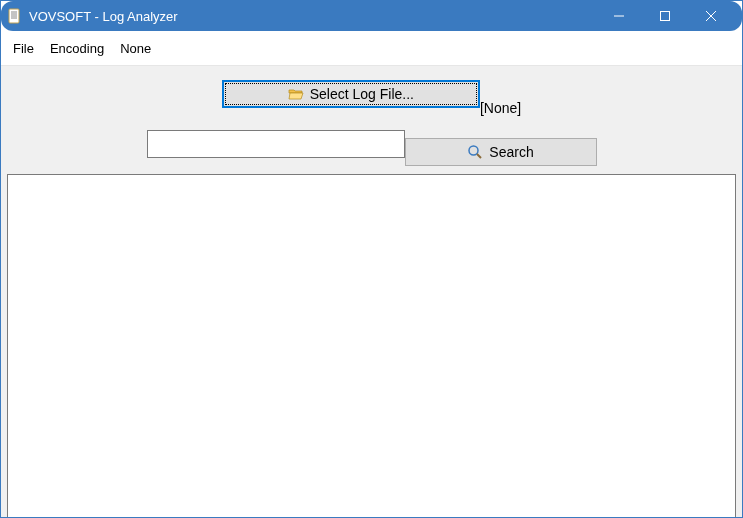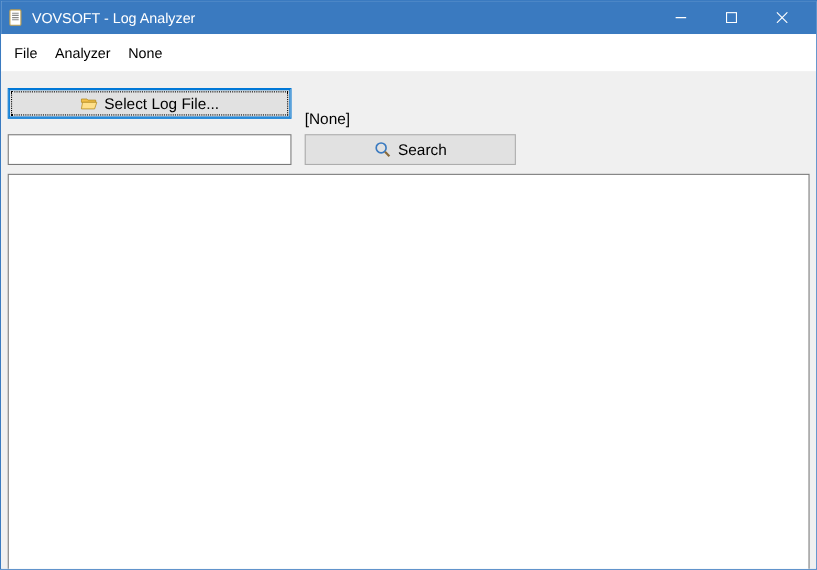--- a/index.html
+++ b/index.html
@@ -12,20 +12,21 @@
       overflow: hidden;
       border: 1px solid #3a7ac0;
     }
     .titlebar {
       height: 30px;
       background: #3a7ac0;
       color: #fff;
       display: flex;
       align-items: center;
       padding: 0 8px 0 6px;
+      border-radius: 12px;
     }
     .titlebar .app-icon {
       width: 16px; height: 16px; margin-right: 6px;
       display: flex; align-items: center; justify-content: center;
     }
     .titlebar .title { flex: 0 0 auto; font-size: 13px; }
     .titlebar .spacer { flex: 1; }
     .win-controls { display: flex; gap: 0; }
     .win-btn {
       width: 46px; height: 30px; display: flex; align-items: center; justify-content: center;
@@ -45,21 +46,21 @@
       font-size: 13px;
     }
     .client {
       background: #f0f0f0;
       padding: 6px;
       display: flex;
       flex-direction: column;
       gap: 6px;
       height: calc(518px - 30px - 22px - 2px);
     }
-    .row { display: flex; align-items: center; gap: 12px; }
+    .row { display: flex; align-items: center; gap: 0; justify-content: center; }
     .btn {
       background: #e1e1e1;
       border: 1px solid #adadad;
       height: 28px;
       display: flex;
       align-items: center;
       justify-content: center;
       gap: 6px;
       cursor: pointer;
       font-size: 14px;
@@ -74,21 +75,21 @@
     }
     .select-file-btn { width: 258px; }
     .file-label { font-size: 14px; margin-top: 28px; }
     .search-input {
       width: 258px; height: 28px;
       border: 1px solid #7a7a7a;
       background: #fff;
       padding: 0 4px;
       font-size: 13px;
     }
-    .search-btn { width: 192px; }
+    .search-btn { width: 192px; margin-top: 16px; }
     .checkbox-wrap { display: flex; align-items: center; gap: 4px; font-size: 14px; cursor: pointer; }
     .checkbox-box {
       width: 13px; height: 13px; border: 1px solid #333; background: #fff;
     }
     .results {
       flex: 1;
       background: #fff;
       border: 1px solid #7a7a7a;
       margin-top: 2px;
     }
@@ -125,21 +126,21 @@
       <svg width="10" height="10" viewBox="0 0 10 10">
           <line x1="0" y1="0" x2="10" y2="10" stroke="#fff" stroke-width="1"></line>
           <line x1="10" y1="0" x2="0" y2="10" stroke="#fff" stroke-width="1"></line>
         </svg>
     </div>
   </div>
 </div>
 
 <div class="menubar">
   <div class="menu-item">File</div>
-  <div class="menu-item">Analyzer</div>
+  <div class="menu-item">Encoding</div>
   <div class="menu-item">None</div>
 </div>
 
 <div class="client">
 
   <div class="row">
     <div class="btn select-file-btn focused">
       <span>
         <svg width="16" height="16" viewBox="0 0 16 16">
           <path d="M1 4 h5 l1 1 h7 v2 H1 Z" fill="#f3c04b" stroke="#b38a1d" stroke-width="0.7"></path>

